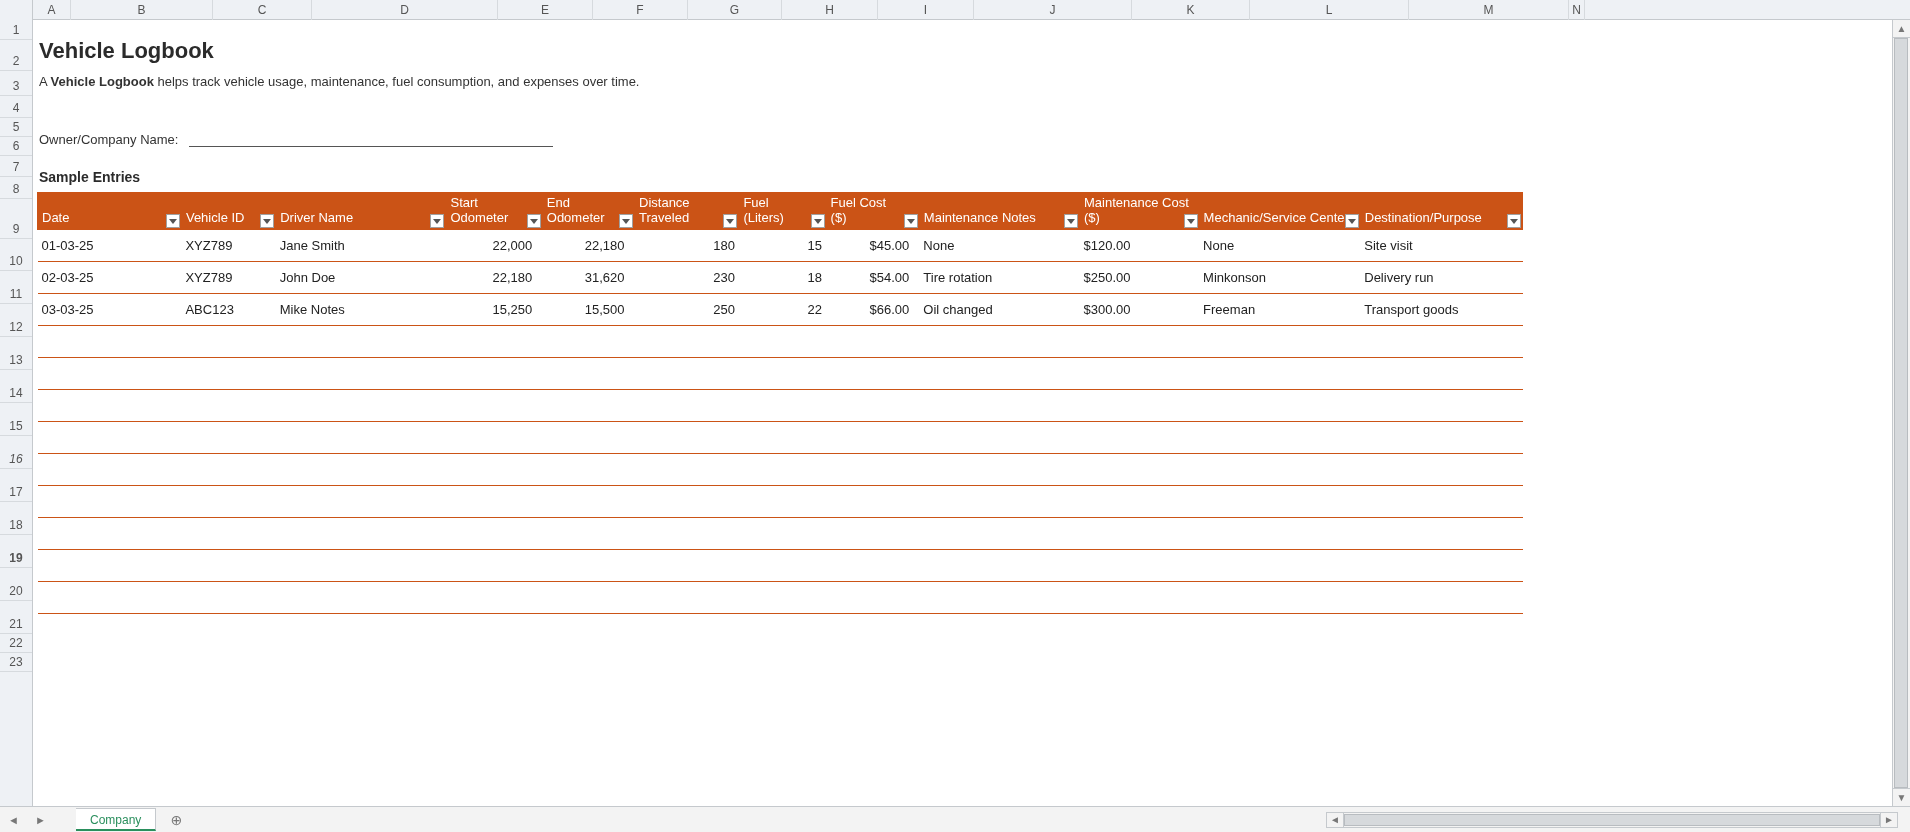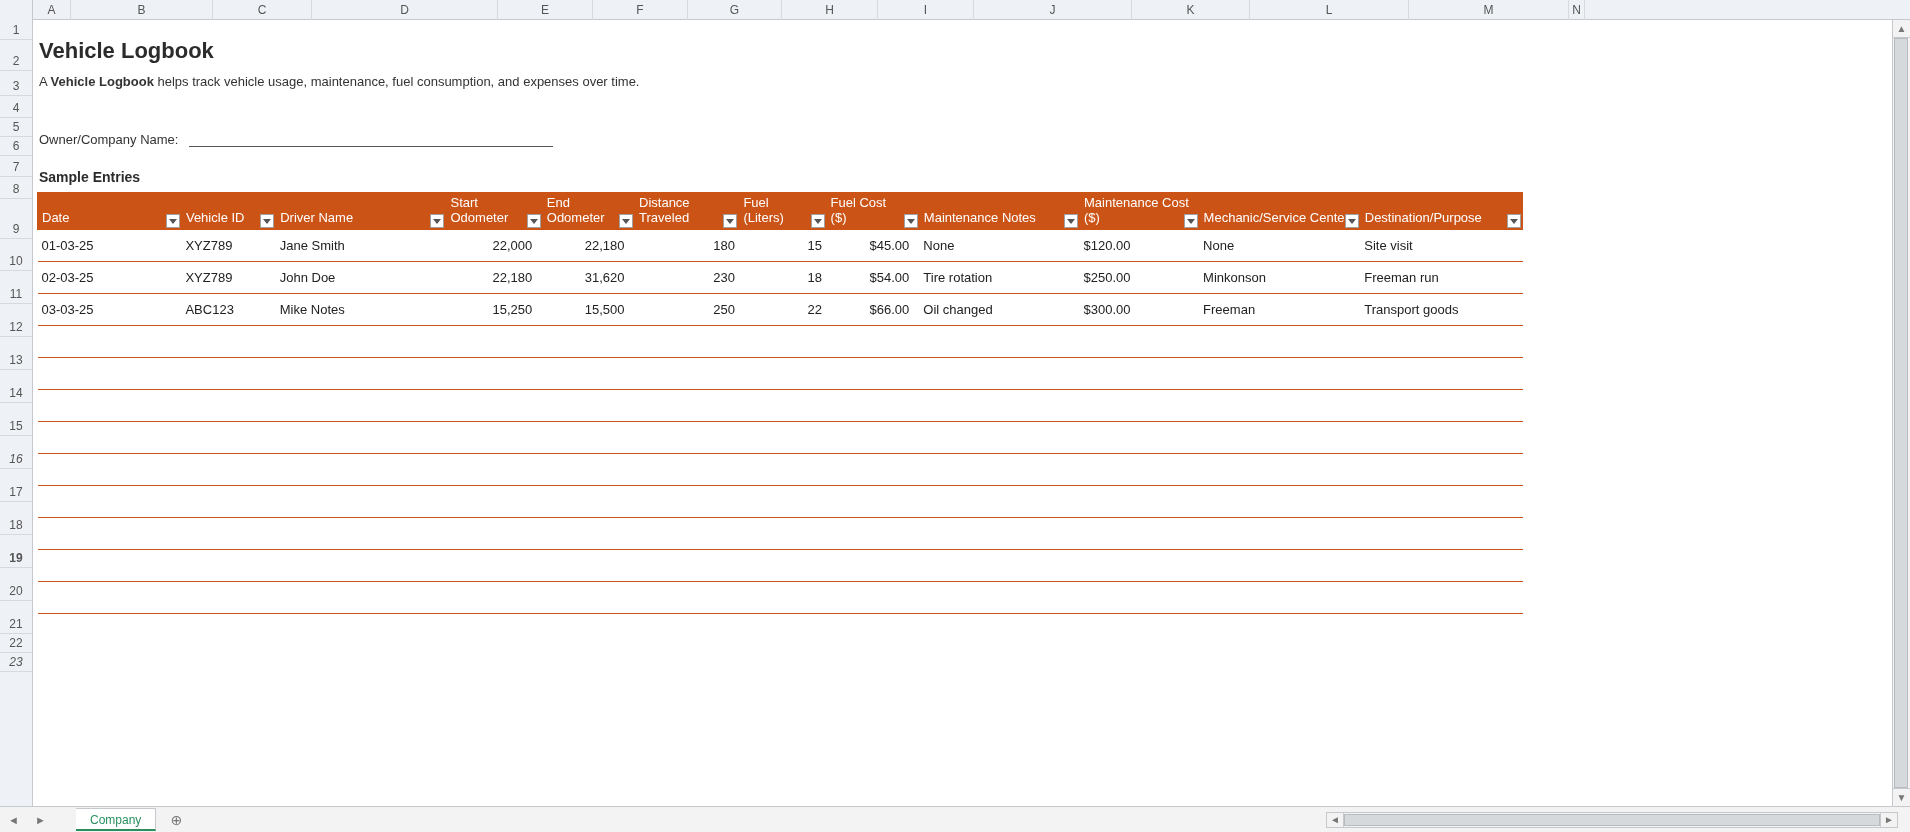--- a/index.html
+++ b/index.html
@@ -309,21 +309,21 @@
         <div class="row-h" style="height: 33px;">13</div>
         <div class="row-h" style="height: 33px;">14</div>
         <div class="row-h" style="height: 33px;">15</div>
         <div class="row-h" style="height: 33px; font-style: italic;">16</div>
         <div class="row-h" style="height: 33px;">17</div>
         <div class="row-h" style="height: 33px;">18</div>
         <div class="row-h" style="height: 33px; font-weight: bold;">19</div>
         <div class="row-h" style="height: 33px;">20</div>
         <div class="row-h" style="height: 33px;">21</div>
         <div class="row-h" style="height: 19px;">22</div>
-        <div class="row-h" style="height: 19px; font-style: italic;">23</div>
+        <div class="row-h" style="height: 19px;">23</div>
       </div>
 
     <div class="cells">
       <div class="content">
         <div class="title">Vehicle Logbook</div>
         <div class="subtitle">
           <span>A </span><b>Vehicle Logbook</b><span> helps track vehicle usage, maintenance, fuel consumption, and expenses over time.</span>
         </div>
         <div class="owner-label">Owner/Company Name:</div>
         <div class="owner-line"></div>
@@ -428,21 +428,21 @@
                 <td>XYZ789</td>
                 <td>John Doe</td>
                 <td class="num">22,180</td>
                 <td class="num">31,620</td>
                 <td class="num-center">230</td>
                 <td class="num-center">18</td>
                 <td class="num">$54.00</td>
                 <td>Tire rotation</td>
                 <td>$250.00</td>
                 <td>Minkonson</td>
-                <td>Freeman run</td>
+                <td>Delivery run</td>
               </tr>
               <tr>
                 <td>03-03-25</td>
                 <td>ABC123</td>
                 <td>Mike Notes</td>
                 <td class="num">15,250</td>
                 <td class="num">15,500</td>
                 <td class="num-center">250</td>
                 <td class="num-center">22</td>
                 <td class="num">$66.00</td>

